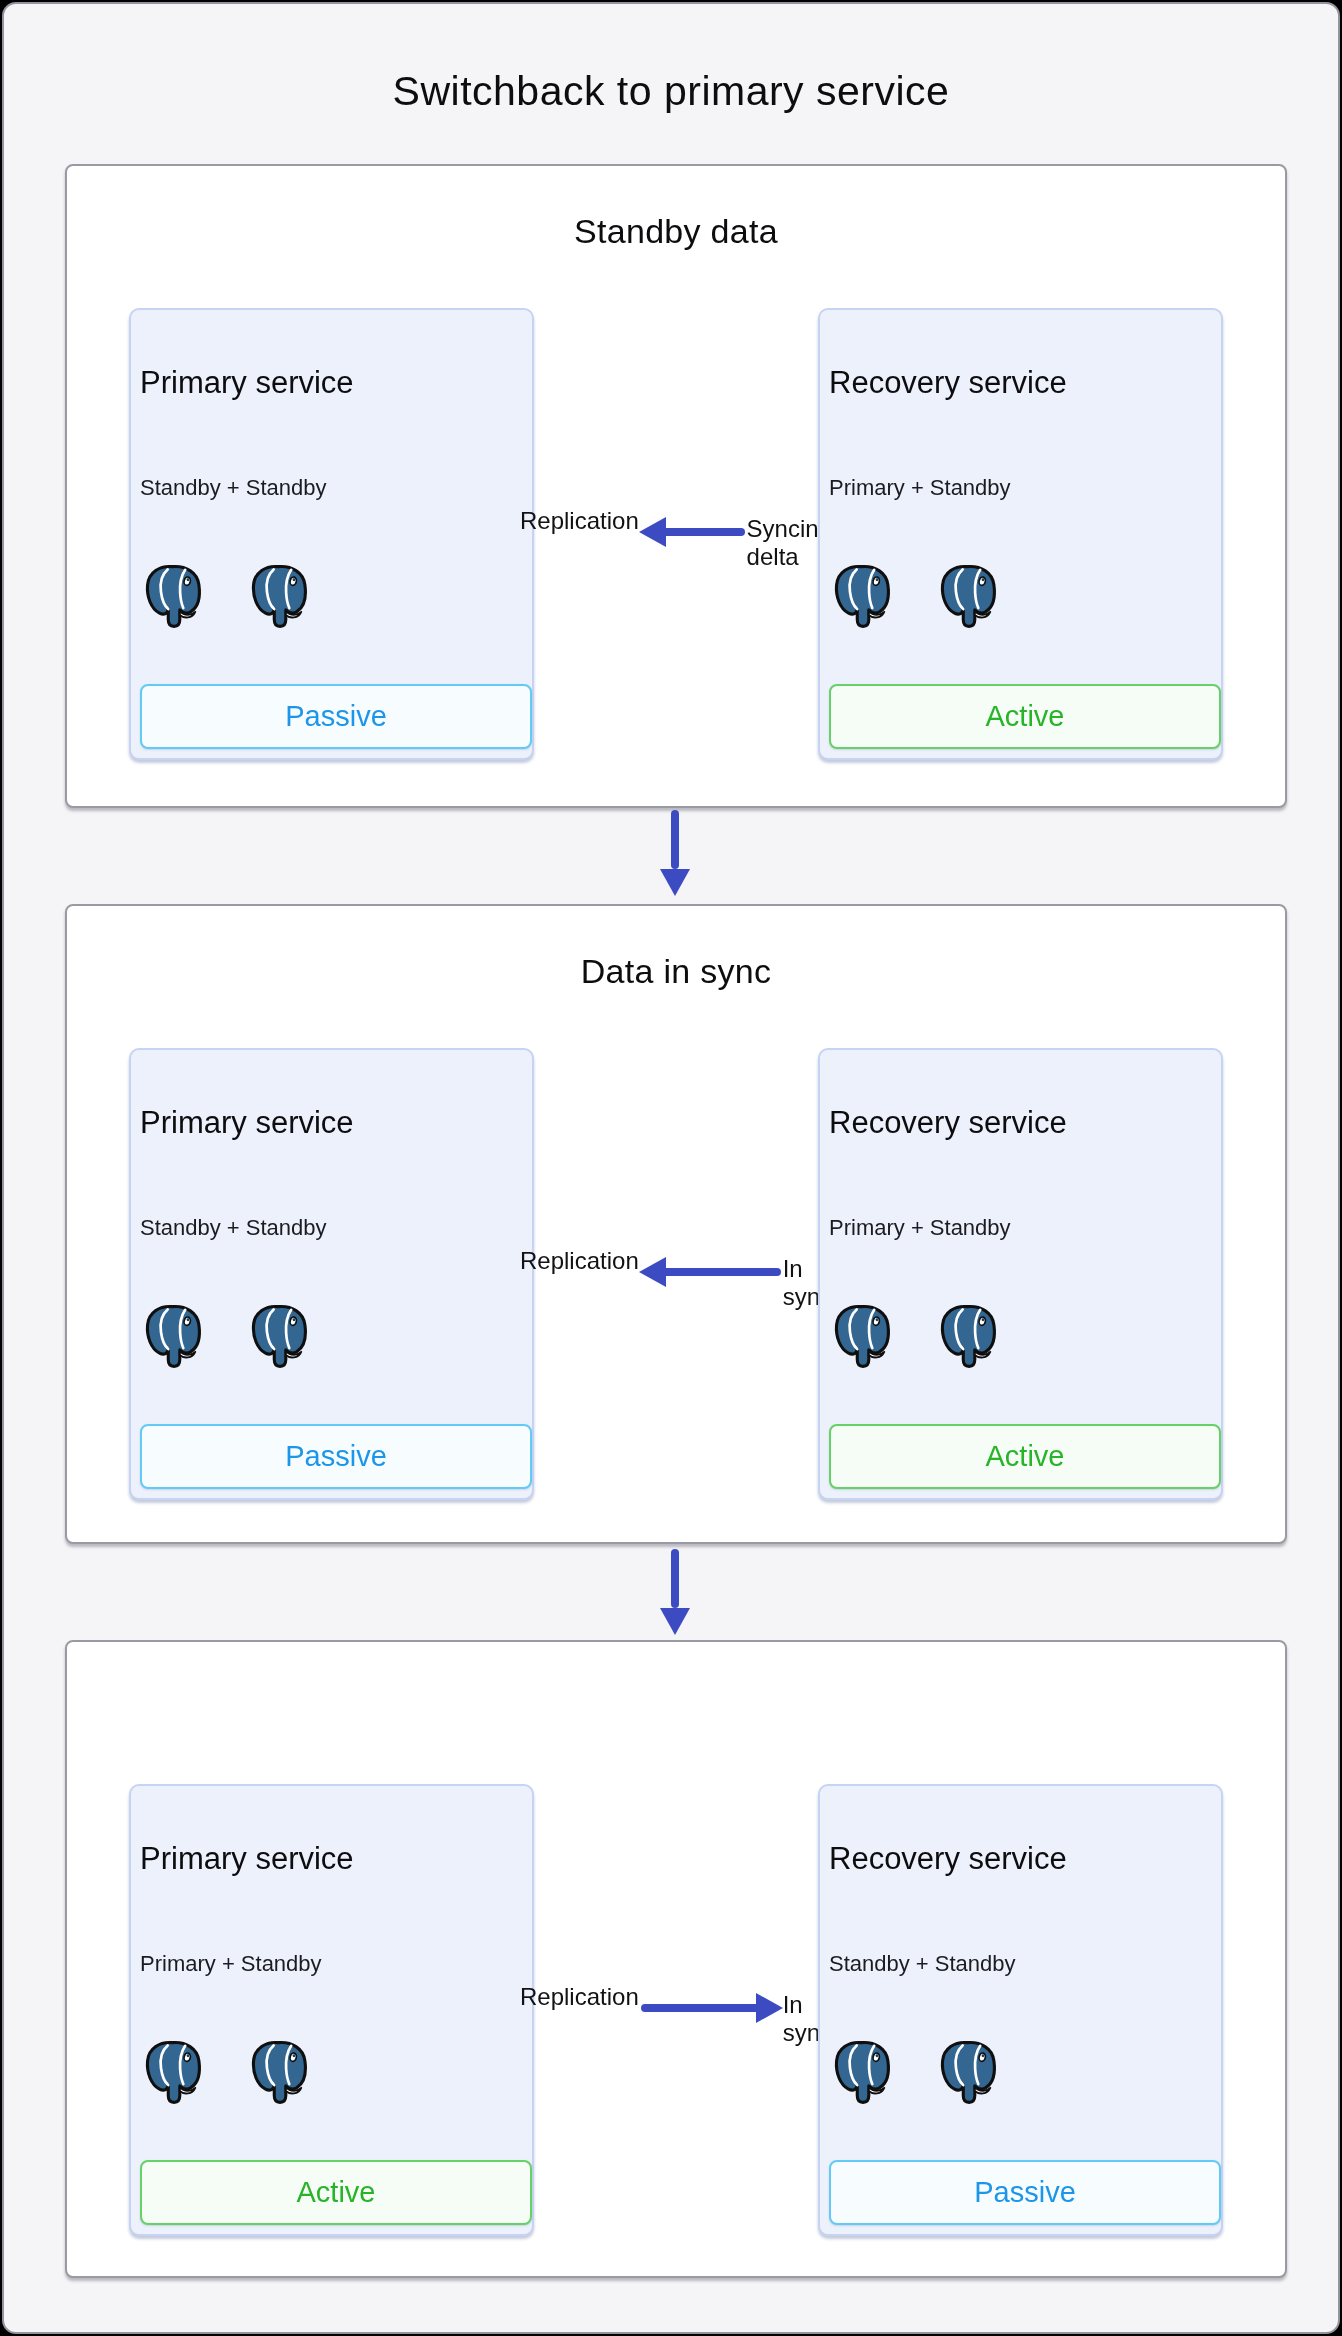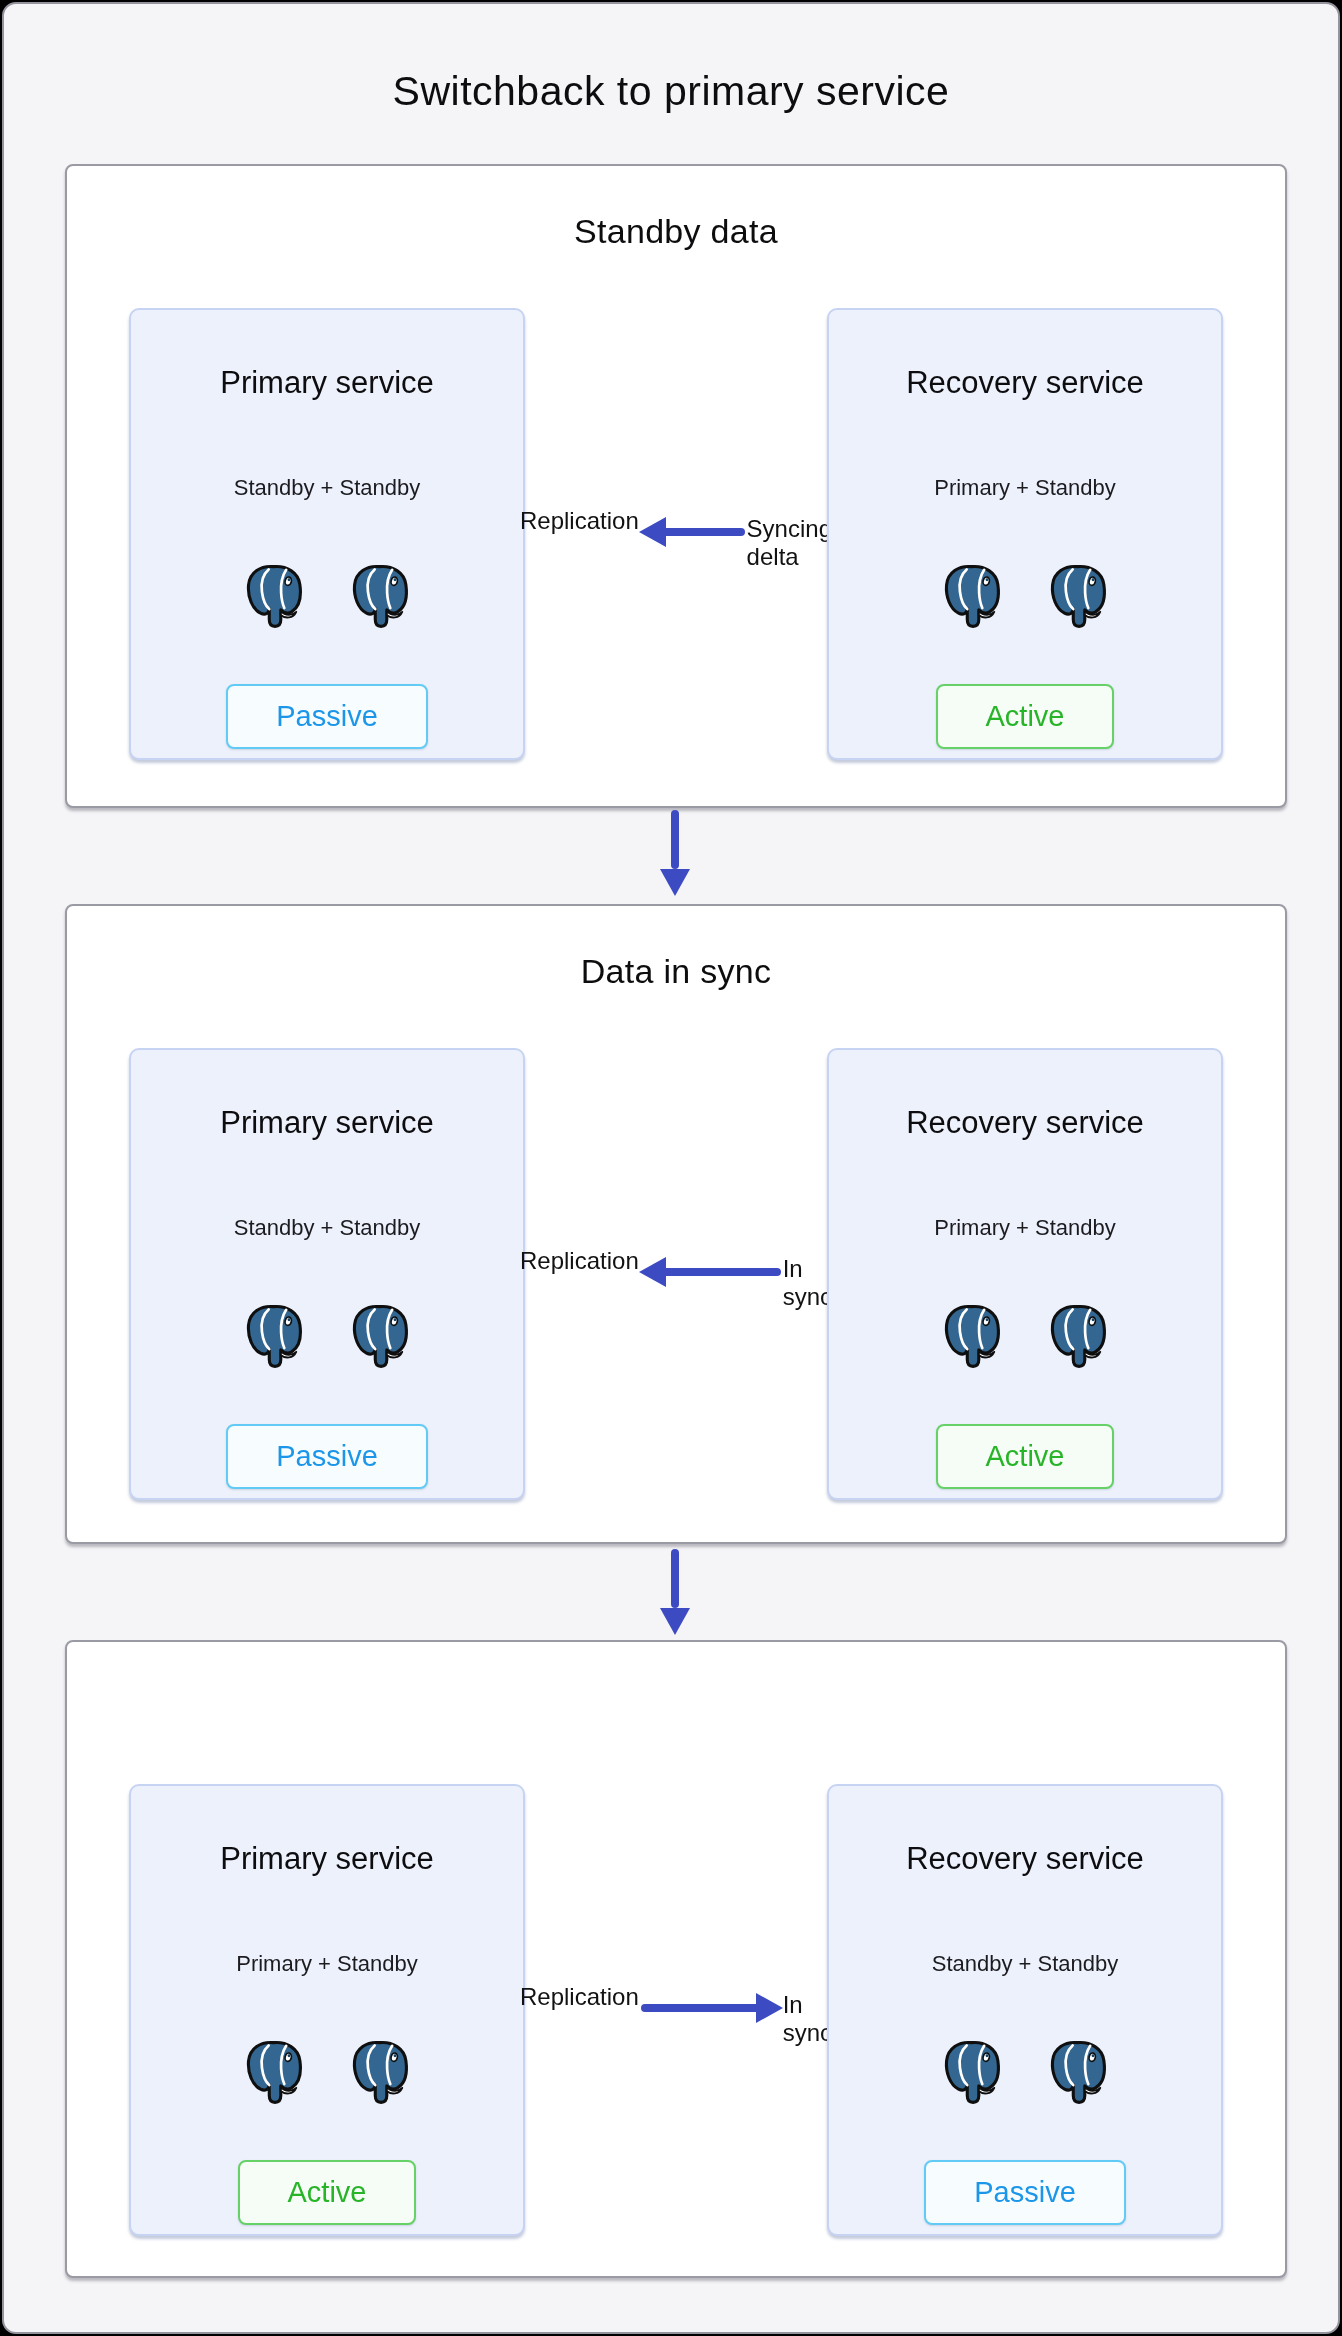--- a/index.html
+++ b/index.html
@@ -20,21 +20,21 @@
   .stage.s1{top:160px;height:640px;}
   .stage.s2{top:900px;height:636px;}
   .stage.s3{top:1636px;height:634px;}
   .stage-title{padding-top:46px;text-align:center;font-size:34px;font-weight:500;
                letter-spacing:.3px;color:#0d0d0f;}
 
   
   .card{position:absolute;top:142px;width:392px;height:448px;
         background:#EDF1FC;border:2px solid #C7D3F3;border-radius:10px;
         box-shadow:0 3px 3px rgba(125,140,175,.45);
-        display:flex;flex-direction:column;align-items:center;}
+        display:flex;flex-direction:column;padding-left:9px;}
   .card.left{left:62px;}
   .card.right{right:62px;}
   .card-title{margin-top:54px;font-size:31px;font-weight:500;line-height:38px;color:#0d0d0f;}
   .card-subtitle{margin-top:72px;font-size:22px;line-height:28px;color:#1c1c20;}
   .elephants{margin-top:60px;display:flex;gap:40px;height:66px;}
   .pg-icon{width:66px;height:66px;display:block;}
 
   .badge{margin-top:56px;height:61px;display:flex;align-items:center;justify-content:center;
          padding:0 48px;border-radius:8px;font-size:29px;border:2px solid transparent;
          box-shadow:0 1px 2px rgba(120,140,170,.3);}

